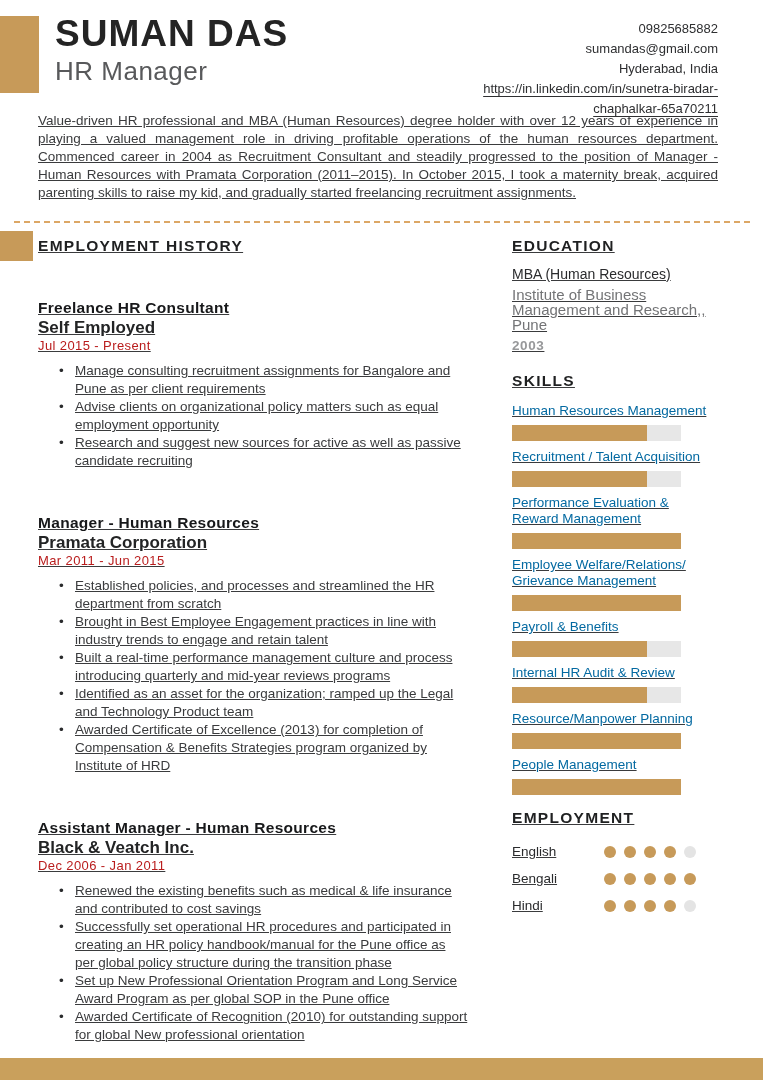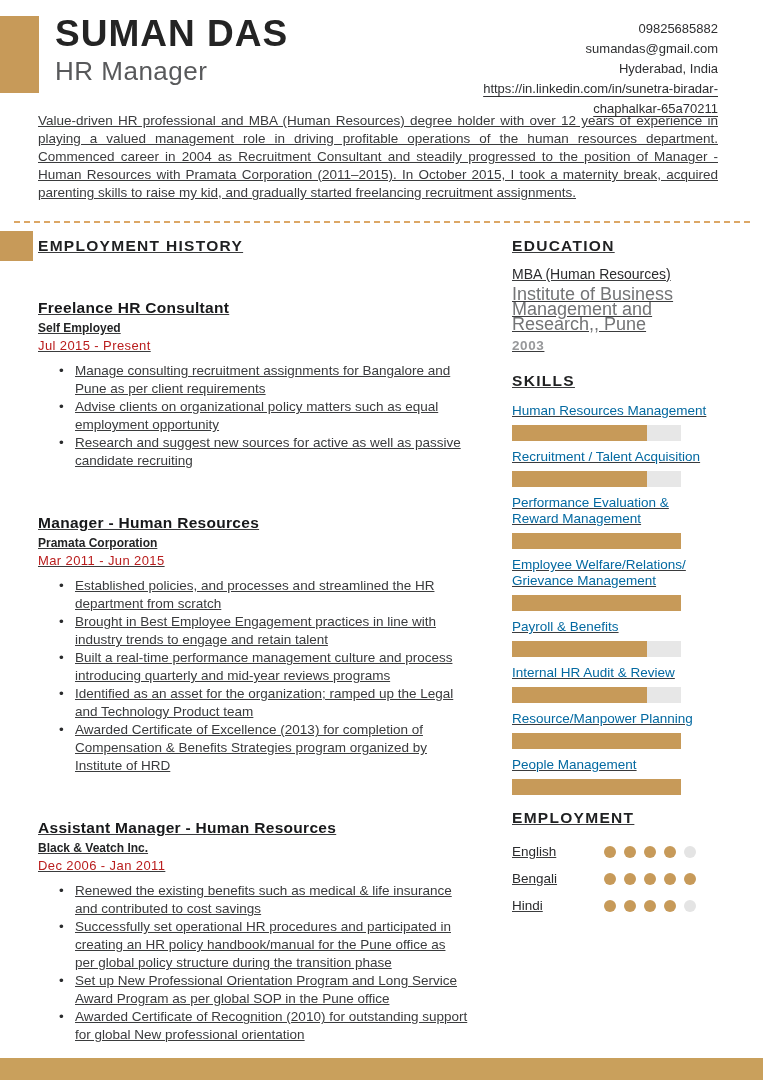--- a/index.html
+++ b/index.html
@@ -68,41 +68,41 @@
     width: 33px; height: 30px; background: #C79A59;
   }
 
   
   .job { margin-bottom: 18px; }
   .job-title {
     font-size: 15.5px; font-weight: bold; color: #17181a;
     letter-spacing: 0.3px; line-height: 17px; margin-bottom: 4px; margin-top: 44px;
   }
   .job-company {
-    font-size: 12px; font-weight: bold; color: #232425;
+    font-size: 17px; font-weight: bold; color: #232425;
     line-height: 16px; margin-bottom: 2px;
   }
   .job-dates {
     font-size: 13px; color: #b91c1c; letter-spacing: 0.4px;
     line-height: 16px; margin-bottom: 8px;
   }
   ul.bullets { list-style: none; margin-left: 19px; }
   ul.bullets li {
     position: relative; padding-left: 18px;
     font-size: 13.5px; line-height: 18px; color: #3a3b3d;
   }
   ul.bullets li::before {
     content: "\2022"; position: absolute; left: 2px; top: 0;
     color: #2a2b2d;
   }
 
   
   .edu { margin-top: 11px; }
   .edu-degree { font-size: 14px; color: #2a2b2d; line-height: 17px; margin-bottom: 4px; }
-  .edu-school { font-size: 18px; color: #737476; line-height: 15px; margin-bottom: 6px; }
+  .edu-school { font-size: 15px; color: #737476; line-height: 15px; margin-bottom: 6px; }
   .edu-year { font-size: 13.5px; color: #97989a; font-weight: bold; letter-spacing: 0.6px; line-height: 16px; }
 
   
   .skills-heading { margin-top: 18px; margin-bottom: 13px; }
   .skill { margin-bottom: 8px; }
   .skill-label { font-size: 13.5px; color: #0369a1; line-height: 16px; margin-bottom: 6px; }
   .skill-bar { width: 169px; height: 16px; background: #E7E7E7; }
   .skill-fill { height: 100%; background: #C79A59; }
 
   

